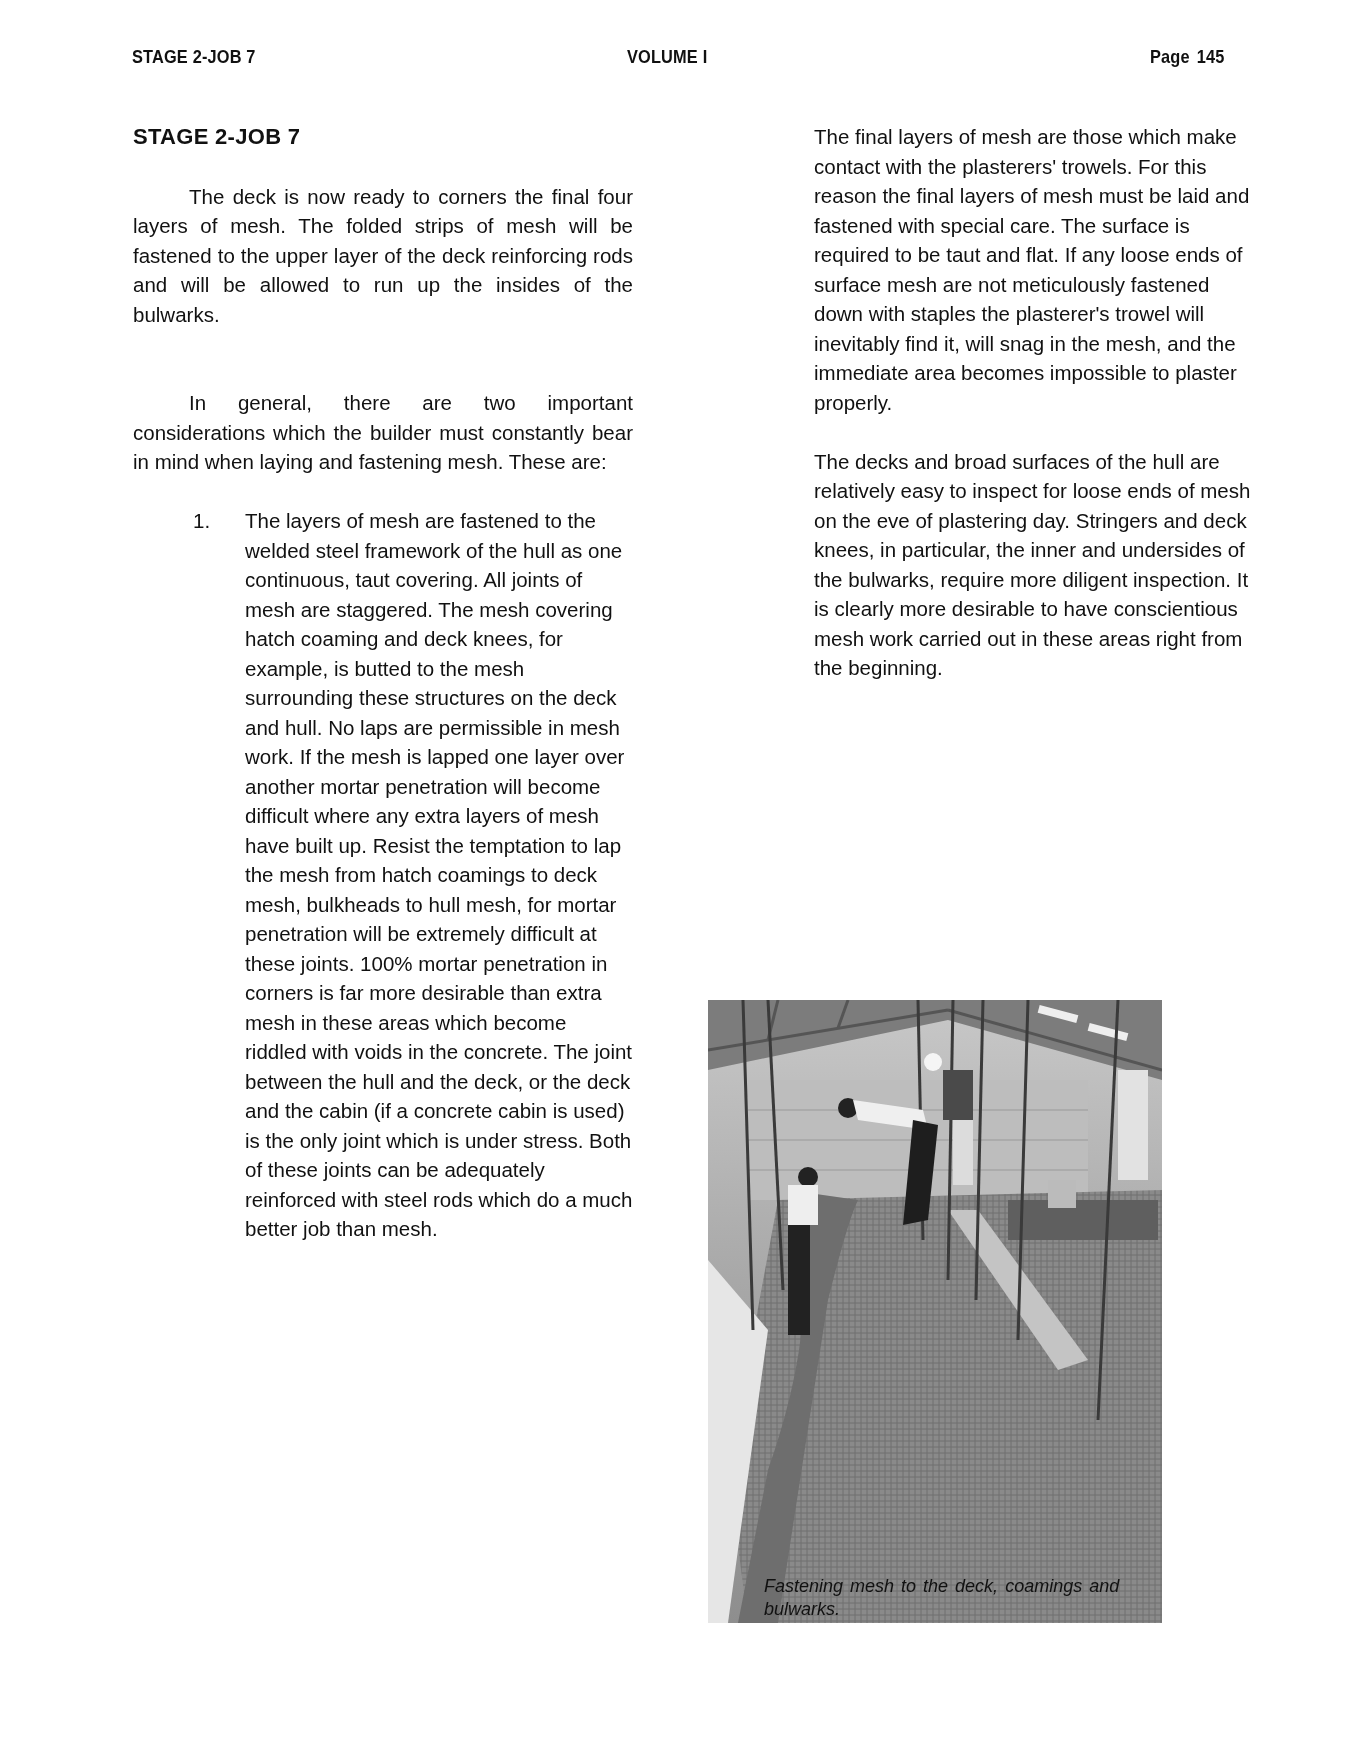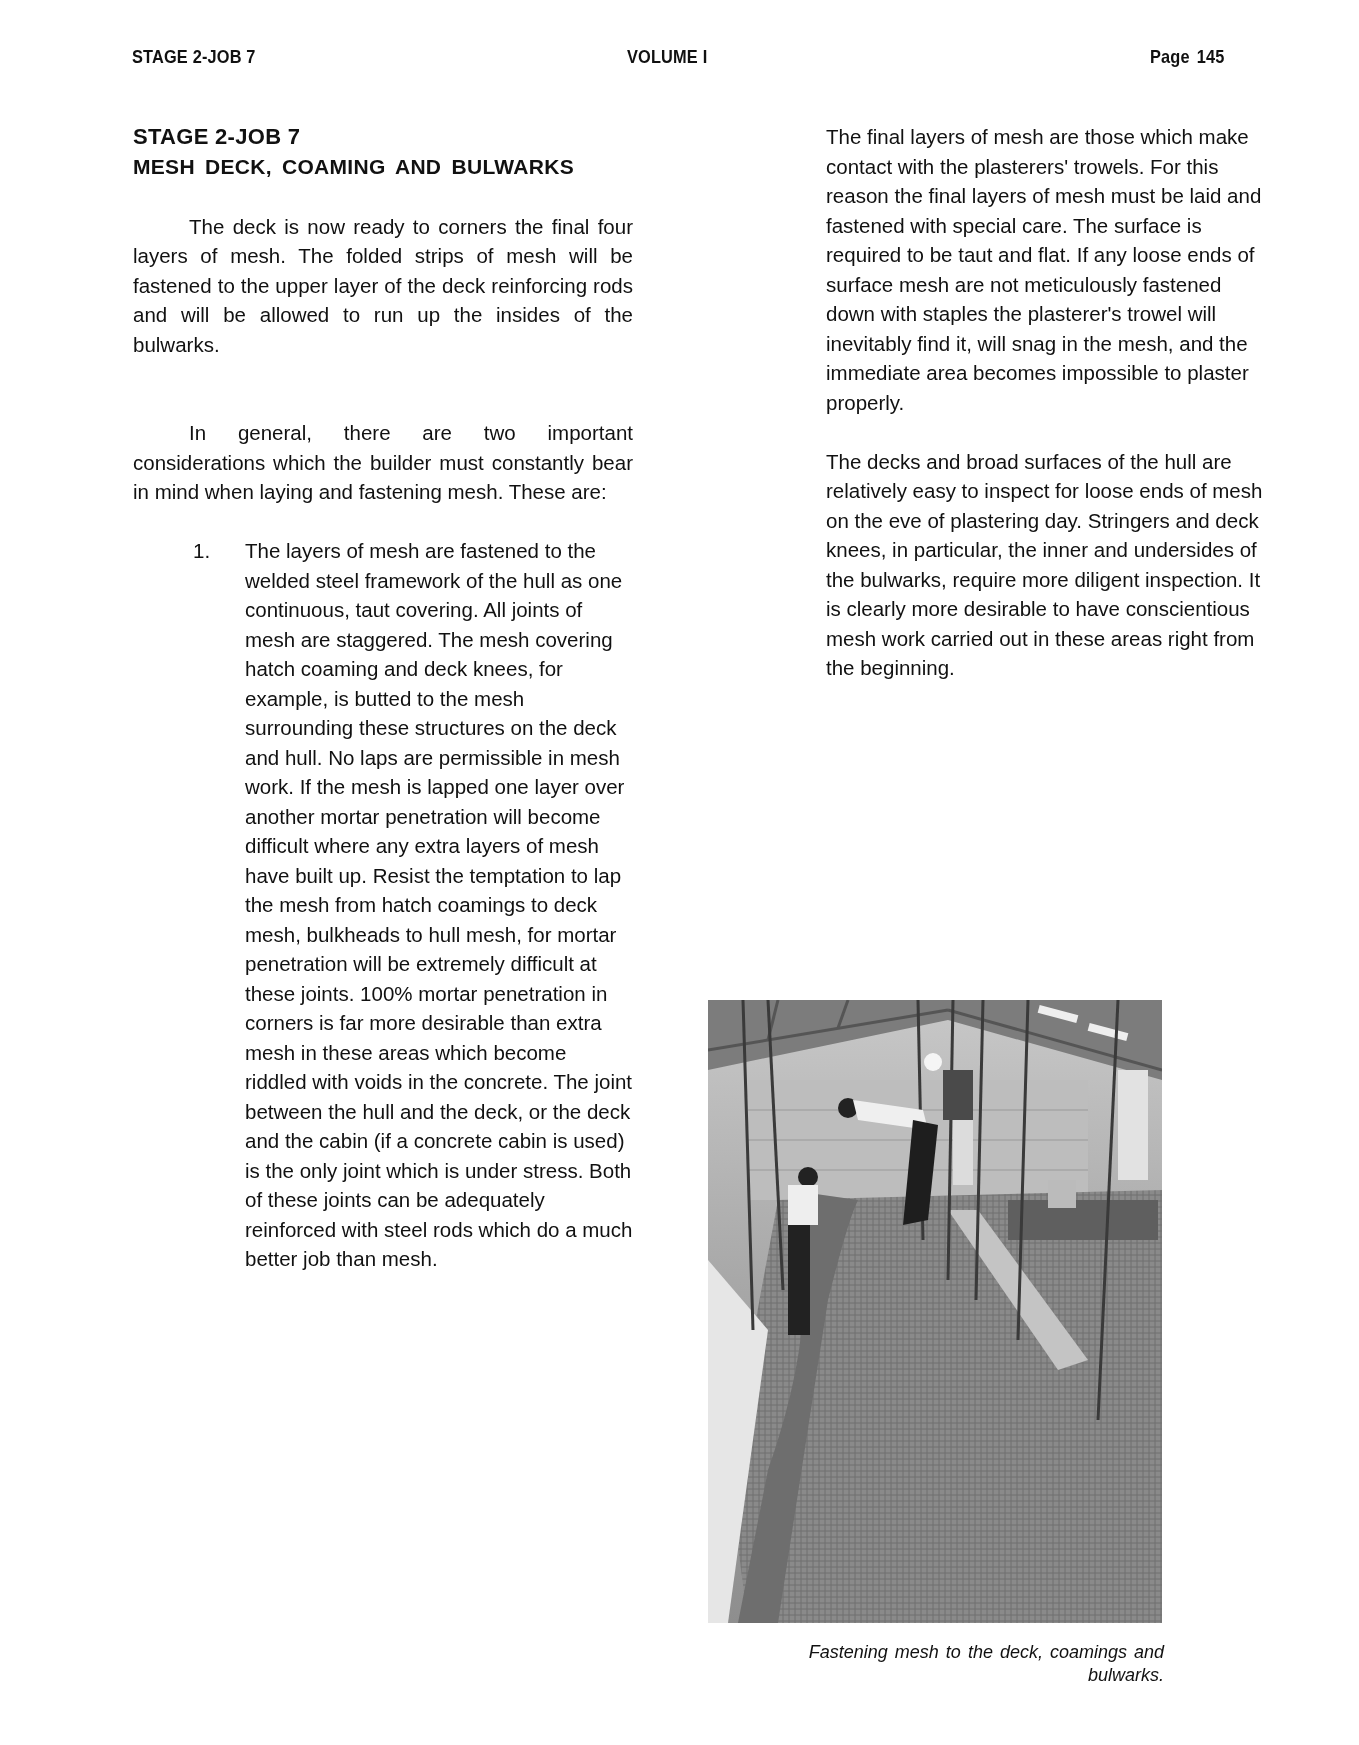--- a/index.html
+++ b/index.html
@@ -8,50 +8,49 @@
     .running-head { position: absolute; top: 46px; font-weight: bold; font-size: 19px;
                     letter-spacing: 0.2px; transform: scaleX(0.86); transform-origin: left top; }
     #rh-left { left: 132px; }
     #rh-center { left: 627px; }
     #rh-right { left: 1150px; }
     #rh-right .pg-num { margin-left: 8px; }
 
     .col { position: absolute; font-size: 20.5px; line-height: 29.5px; }
     .col p { margin: 0; }
     #col-left { left: 133px; top: 122px; width: 500px; }
-    #col-right { left: 814px; top: 122px; width: 440px; margin-left: 12px; }
+    #col-right { left: 814px; top: 122px; width: 440px; }
 
     .section-title { font-weight: bold; font-size: 22px; line-height: 30px; letter-spacing: 0.3px; }
     .section-title .t1 { display: block; }
     .section-title .t2 { display: block; font-size: 21px; word-spacing: 4px; }
     .gap { height: 29.5px; }
     .indent { text-indent: 56px; text-align: justify; }
     .plain { text-align: left; }
 
     .num-item { position: relative; padding-left: 112px; margin-top: 0; }
     .num-item .num { position: absolute; left: 60px; top: 0; }
 
     #photo { position: absolute; left: 708px; top: 1000px; width: 454px; height: 623px;
              overflow: hidden; background: #9a9a9a; }
     #photo svg { display: block; }
 
-    #caption { position: absolute; left: 764px; top: 1641px; width: 400px;
-               font-style: italic; font-size: 18px; line-height: 23px; word-spacing: 2px; text-align: right; }
+    #caption { position: absolute; left: 764px; top: 1575px; width: 400px;
+               font-style: italic; font-size: 18px; line-height: 23px; word-spacing: 2px; }
   </style>
 </head>
 <body>
 
 <div id="rh-left" class="running-head">STAGE 2-JOB 7</div>
 <div id="rh-center" class="running-head">VOLUME I</div>
 <div id="rh-right" class="running-head"><span>Page</span><span class="pg-num">145</span></div>
 
 <div id="col-left" class="col">
   <div class="section-title">
     <span class="t1">STAGE 2-JOB 7</span>
-    <span class="t2">MESH DECK, COAMING AND BULWARKS</span>
   </div>
   <div class="gap"></div>
   <p class="indent">The deck is now ready to corners the final four layers of mesh. The folded strips of mesh will be fastened to the upper layer of the deck reinforcing rods and will be allowed to run up the insides of the bulwarks.</p>
   <div class="gap"></div>
   <div class="gap"></div>
   <p class="indent">In general, there are two important considerations which the builder must constantly bear in mind when laying and fastening mesh. These are:</p>
   <div class="gap"></div>
   <div class="num-item">
     <span class="num">1.</span>
     <p class="plain">The layers of mesh are fastened to the welded steel framework of the hull as one continuous, taut covering. All joints of mesh are staggered. The mesh covering hatch coaming and deck knees, for example, is butted to the mesh surrounding these structures on the deck and hull. No laps are permissible in mesh work. If the mesh is lapped one layer over another mortar penetration will become difficult where any extra layers of mesh have built up. Resist the temptation to lap the mesh from hatch coamings to deck mesh, bulkheads to hull mesh, for mortar penetration will be extremely difficult at these joints. 100% mortar penetration in corners is far more desirable than extra mesh in these areas which become riddled with voids in the concrete. The joint between the hull and the deck, or the deck and the cabin (if a concrete cabin is used) is the only joint which is under stress. Both of these joints can be adequately reinforced with steel rods which do a much better job than mesh.</p>

